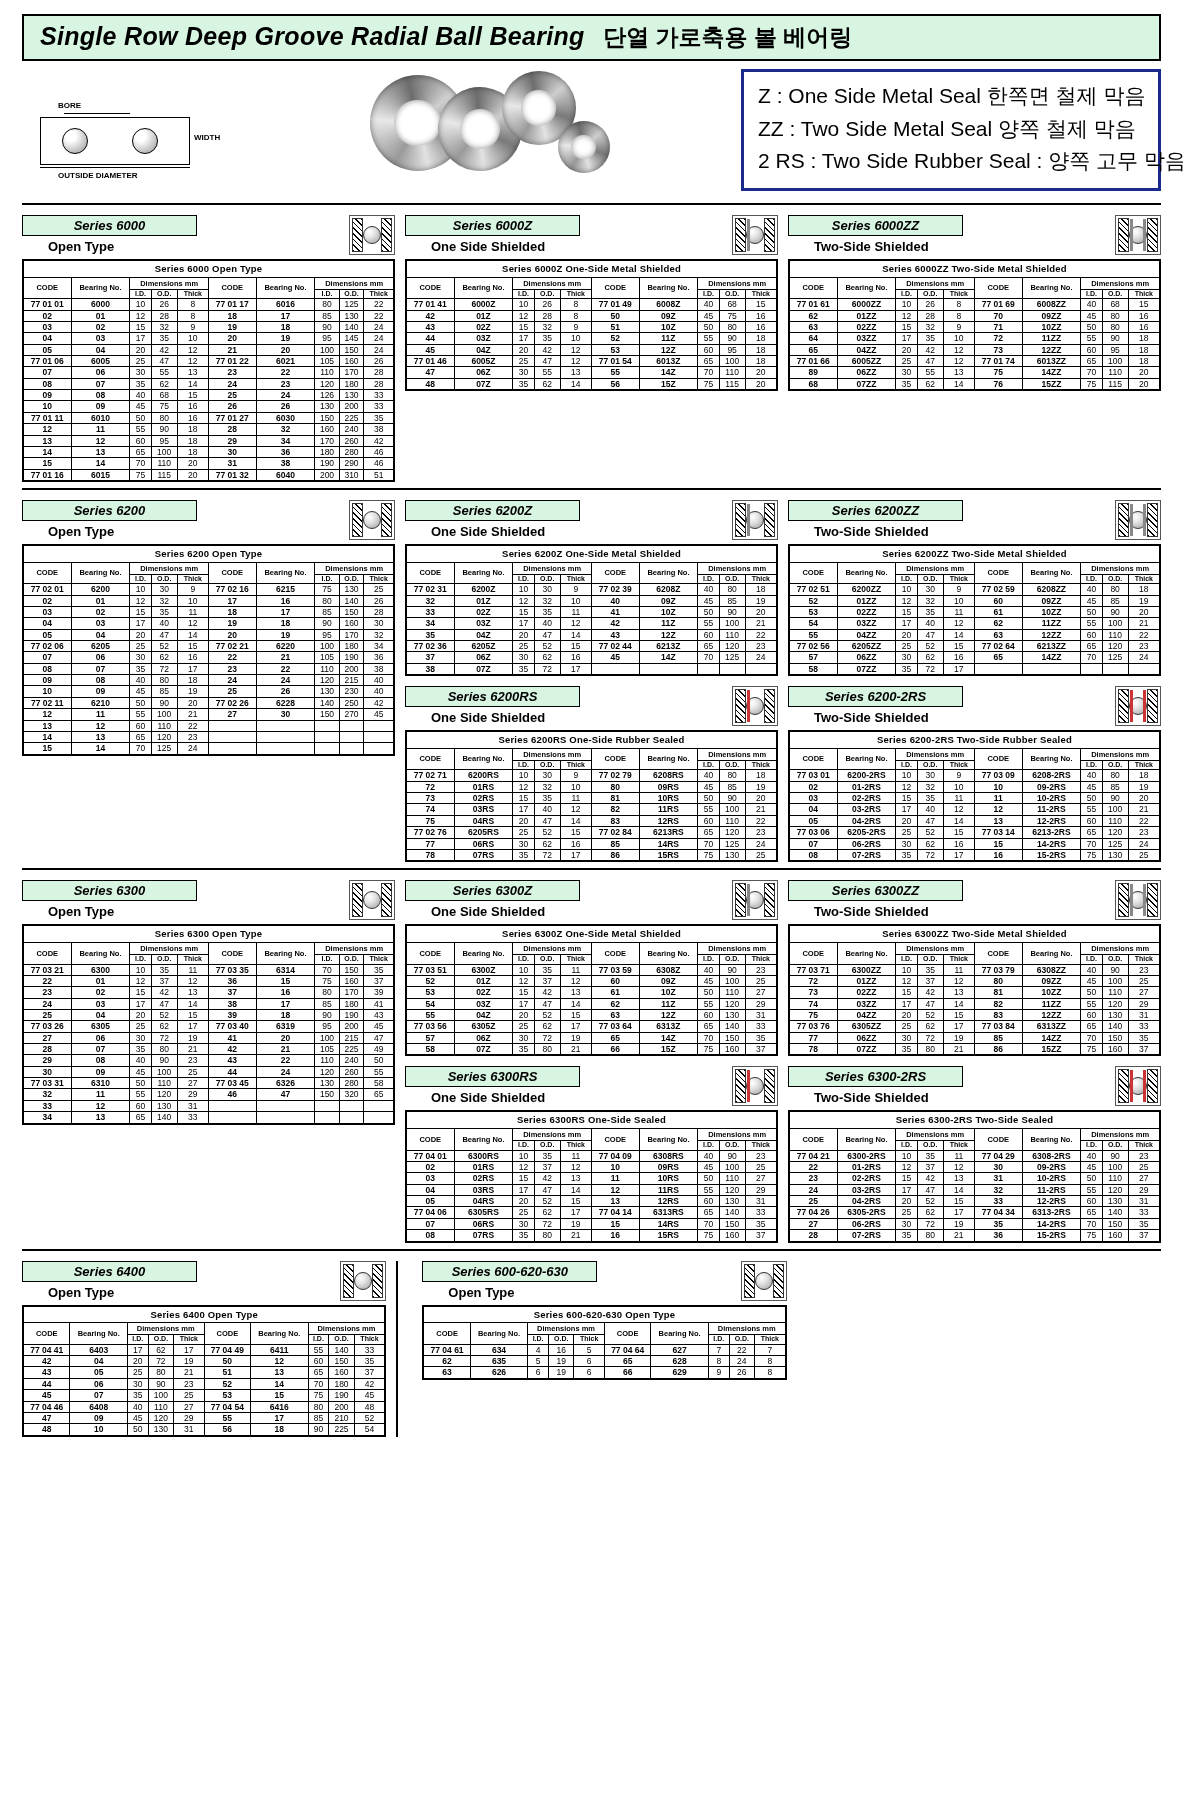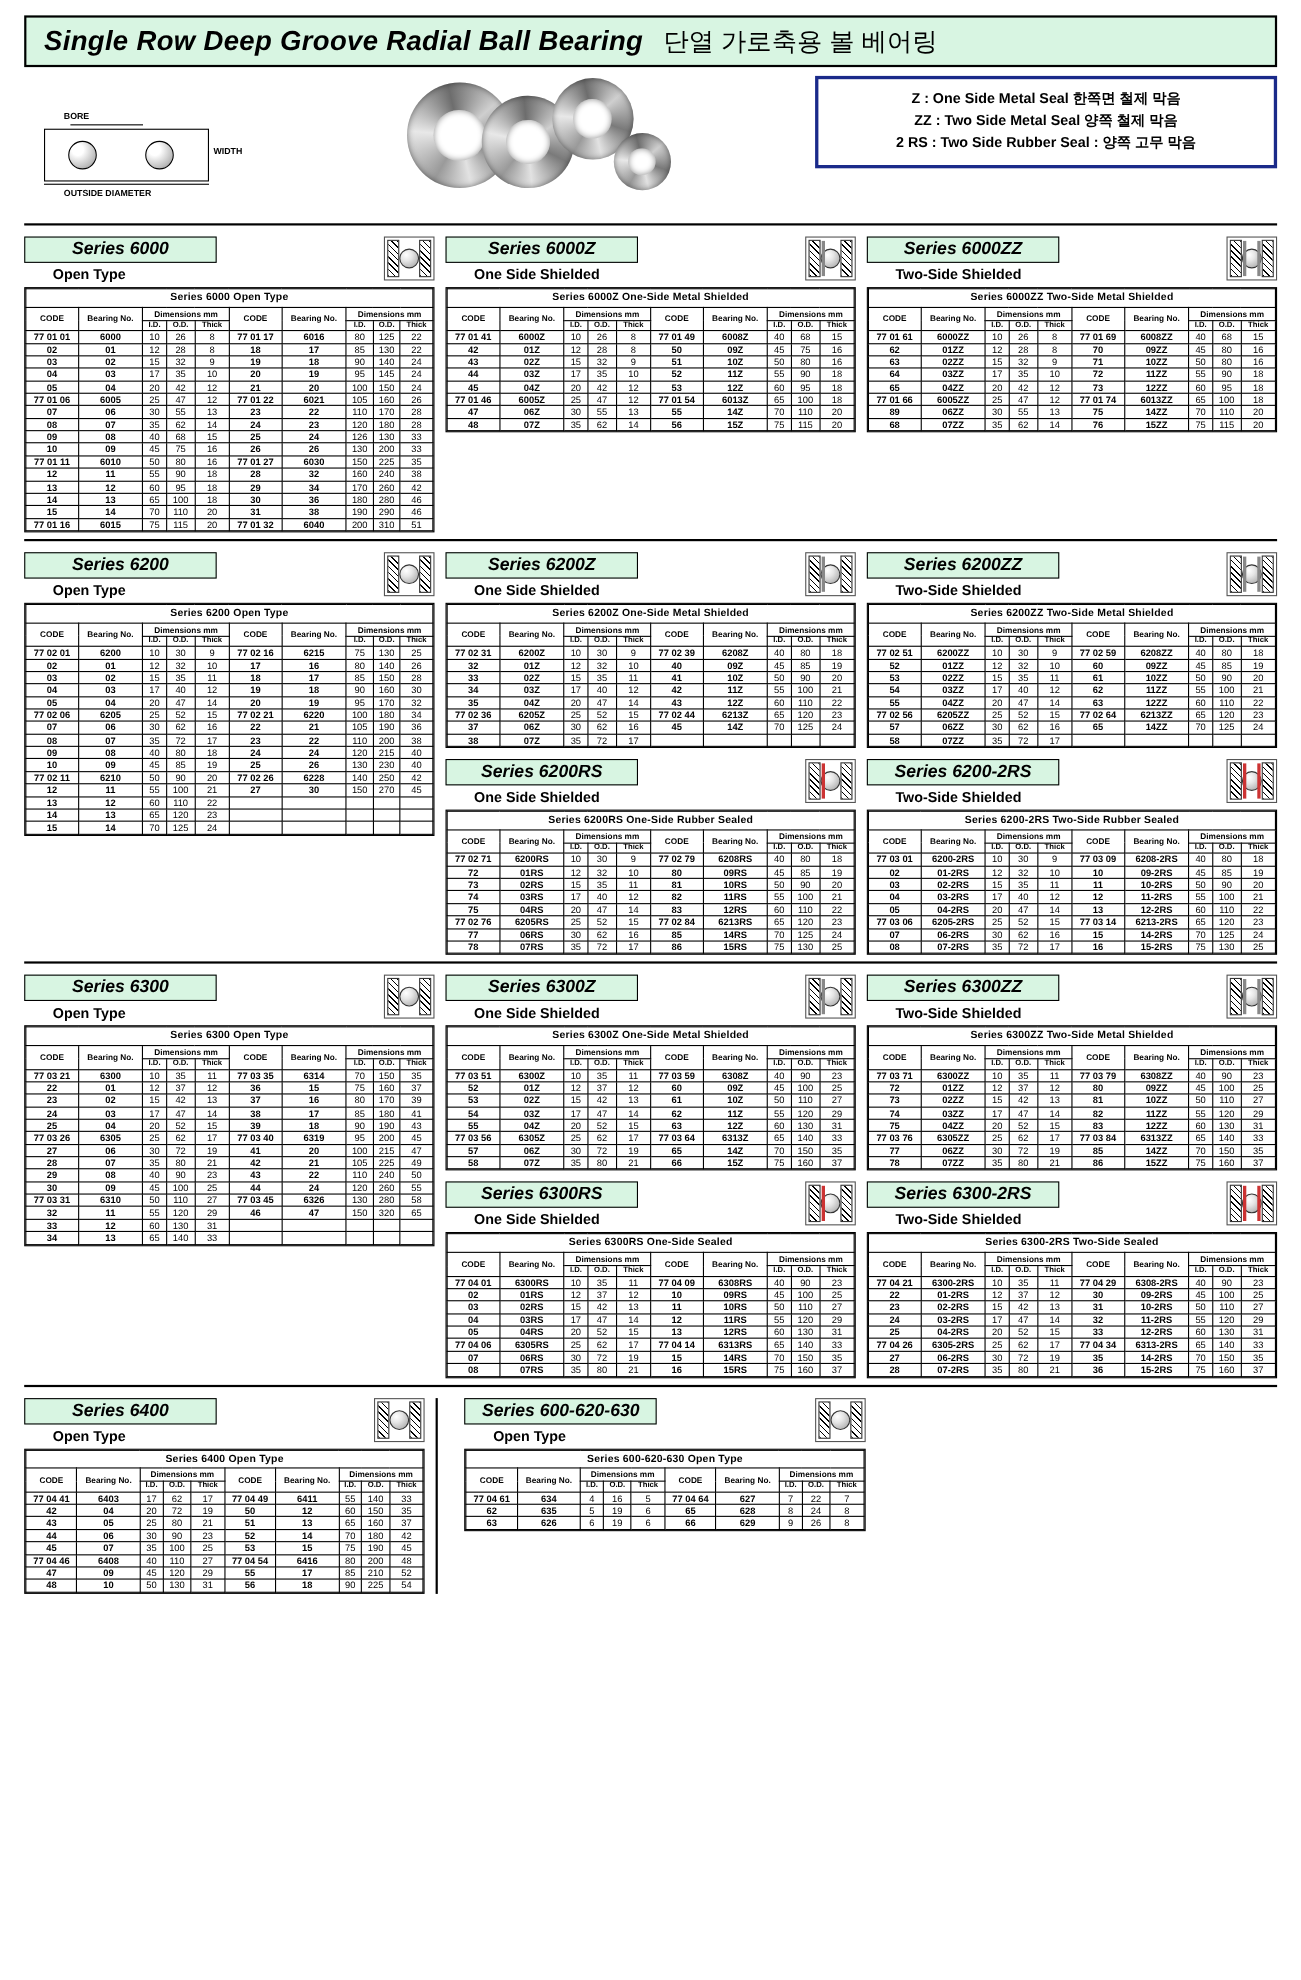--- a/index.html
+++ b/index.html
@@ -19,21 +19,21 @@
     padding: 6px 16px;
     margin-bottom: 8px;
   }
   .title-bar .t-en {
     font-style: italic;
     font-weight: bold;
     font-size: 25px;
     letter-spacing: .3px;
   }
   .title-bar .t-kr {
-    font-weight: normal;
+    font-weight: bold;
     font-size: 23px;
     margin-left: 14px;
   }
 
   
   .header {
     display: flex;
     align-items: flex-start;
     justify-content: space-between;
     margin-bottom: 6px;
@@ -41,25 +41,24 @@
   }
   .hdr-left { width: 230px; padding-top: 30px; }
   .hdr-mid  { flex: 1; display: flex; justify-content: center; align-items: center; }
   .legend {
     border: 3px solid #1a2a8a;
     background: #fff;
     padding: 8px 14px 10px 14px;
     width: 420px;
   }
   .legend div {
-    font-weight: bold;
-    font-size: 13px;
+    font-weight: normal;
+    font-size: 21px;
     line-height: 1.55;
     white-space: nowrap;
-    text-align: center;
   }
 
   
   .sketch { position: relative; width: 210px; height: 86px; }
   .sketch .outer {
     position: absolute; left: 18px; top: 18px; width: 150px; height: 48px;
     border: 1.5px solid #000; background: #fff;
   }
   .sketch .ball {
     position: absolute; width: 26px; height: 26px; border-radius: 50%;
@@ -107,21 +106,21 @@
 
   .series-head {
     display: flex; align-items: flex-start; gap: 8px; margin-bottom: 4px;
   }
   .series-head .txtblock { flex: 1; }
   .series-pill {
     display: inline-block;
     border: 1.5px solid #000;
     background: #d8f5e2;
     font-style: italic; font-weight: bold;
-    font-size: 16px;
+    font-size: 13px;
     padding: 2px 14px;
     min-width: 175px;
     text-align: center;
   }
   .series-sub {
     font-size: 13px; font-weight: bold; margin-top: 3px; margin-left: 26px;
   }
   .thumb {
     width: 46px; height: 40px; border: 1px solid #555; position: relative;
     background: #fff; flex: 0 0 auto;

